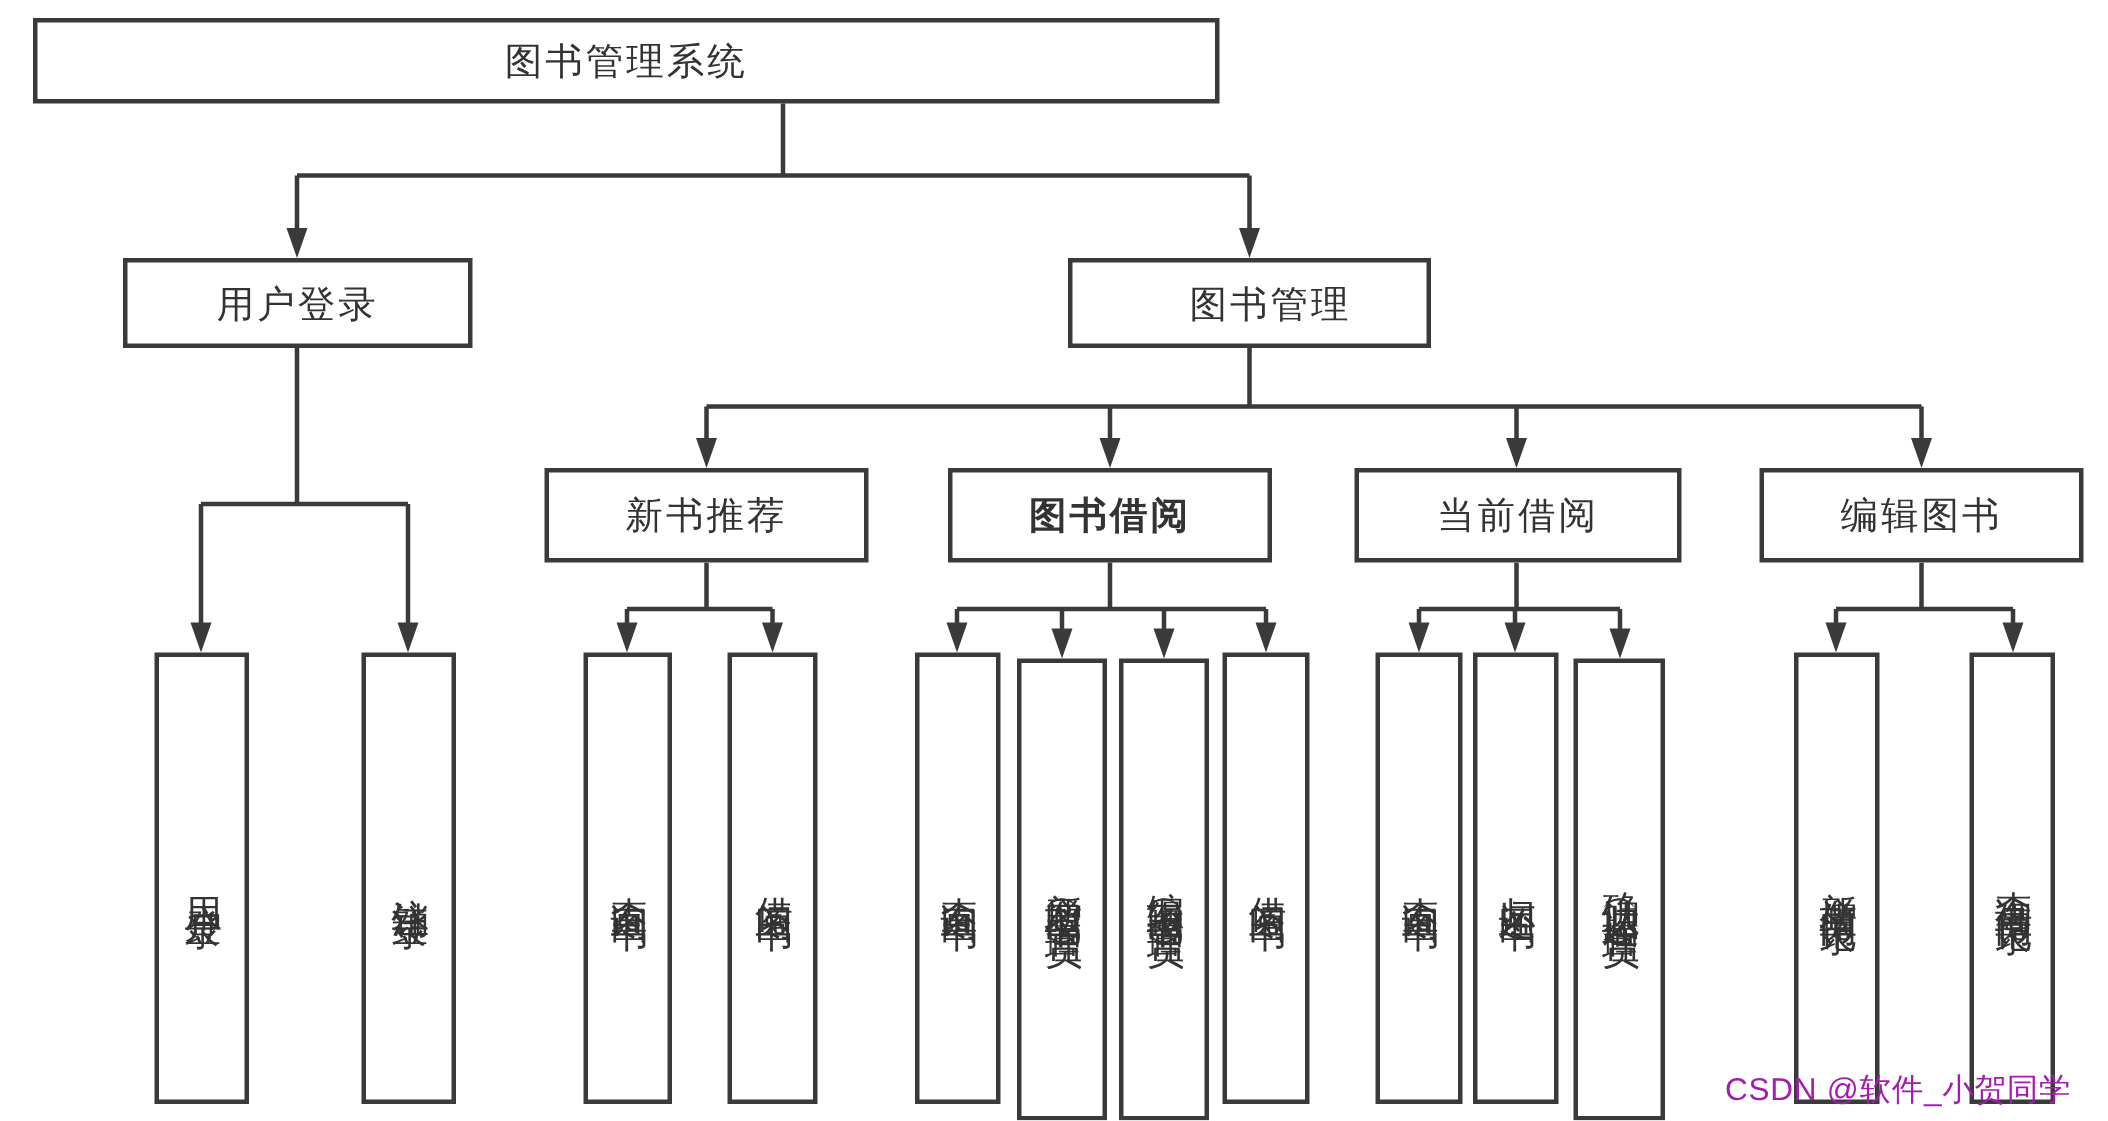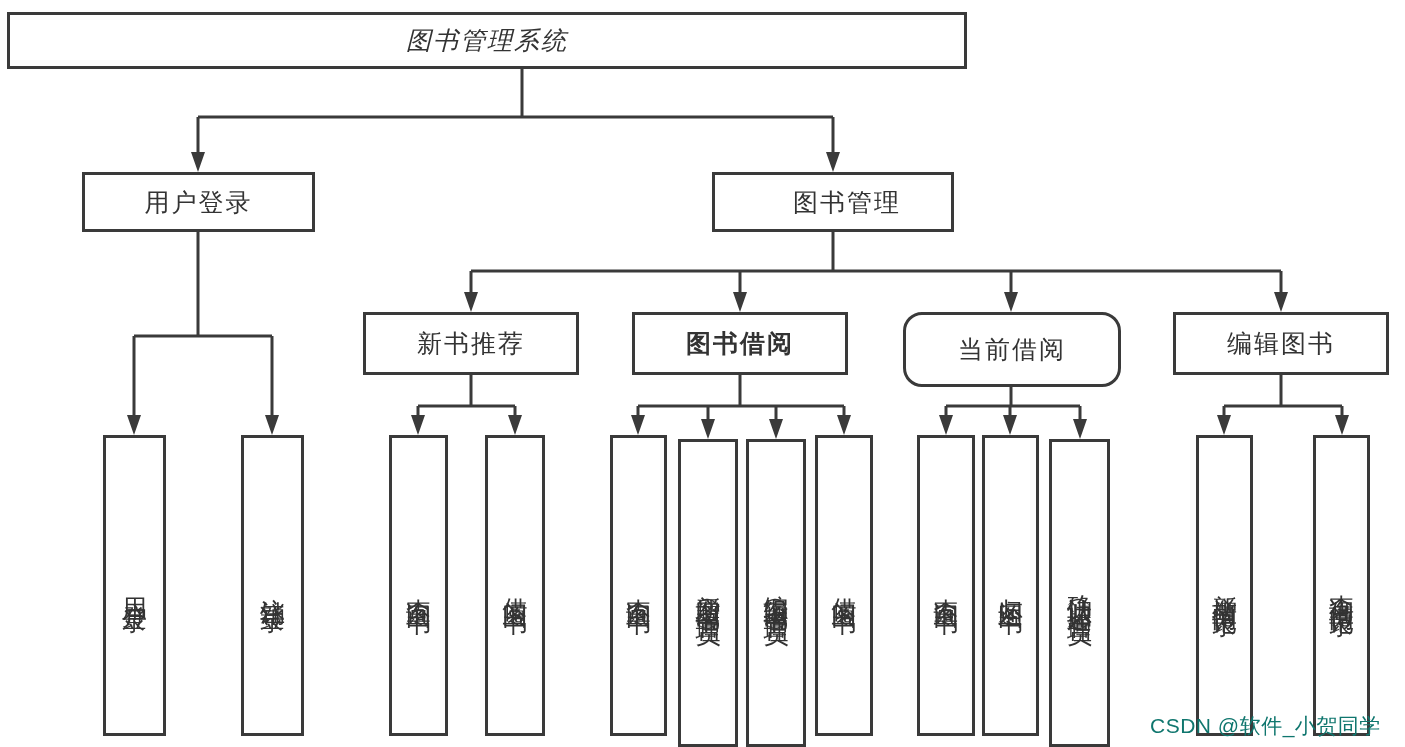--- a/index.html
+++ b/index.html
@@ -44,21 +44,21 @@
     font-size: 25px;
     white-space: normal;
     line-height: 1;
   }
   .watermark {
     position: absolute;
     left: 1150px;
     top: 712px;
     font-size: 21px;
     letter-spacing: 0.5px;
-    color: #0f766e;
+    color: #a21caf;
     white-space: nowrap;
     pointer-events: none;
   }
 </style>
 </head>
 <body>
 
 <div class="canvas">
 
   <svg class="connectors" viewBox="0 0 1405 747" xmlns="http://www.w3.org/2000/svg">
@@ -111,38 +111,38 @@
       M701 419 L715 419 L708 439 Z
       M769 419 L783 419 L776 439 Z
       M837 415 L851 415 L844 435 Z
       M939 415 L953 415 L946 435 Z
       M1003 415 L1017 415 L1010 435 Z
       M1073 419 L1087 419 L1080 439 Z
       M1217 415 L1231 415 L1224 435 Z
       M1335 415 L1349 415 L1342 435 Z"></path>
   </svg>
 
-  <div class="node" style="left:7px; top:12px; width:960px; height:57px;font-style:italic;">
+  <div class="node" style="left:22px; top:12px; width:791px; height:57px;">
     <span class="lbl">图书管理系统</span>
   </div>
 
   <div class="node" style="left:82px; top:172px; width:233px; height:60px;">
     <span class="lbl">用户登录</span>
   </div>
   <div class="node" style="left:712px; top:172px; width:242px; height:60px;padding-left:28px;">
     <span class="lbl">图书管理</span>
   </div>
 
   <div class="node" style="left:363px; top:312px; width:216px; height:63px;">
     <span class="lbl">新书推荐</span>
   </div>
   <div class="node" style="left:632px; top:312px; width:216px; height:63px;font-weight:bold;">
     <span class="lbl">图书借阅</span>
   </div>
-  <div class="node" style="left:903px; top:312px; width:218px; height:75px;border-radius:19px;">
+  <div class="node" style="left:903px; top:312px; width:218px; height:63px;">
     <span class="lbl">当前借阅</span>
   </div>
   <div class="node" style="left:1173px; top:312px; width:216px; height:63px;">
     <span class="lbl">编辑图书</span>
   </div>
 
   <div class="node vert" style="left:103px; top:435px; width:63px; height:301px;">
     <span class="lbl">用户登录</span>
   </div>
   <div class="node vert" style="left:241px; top:435px; width:63px; height:301px;">

